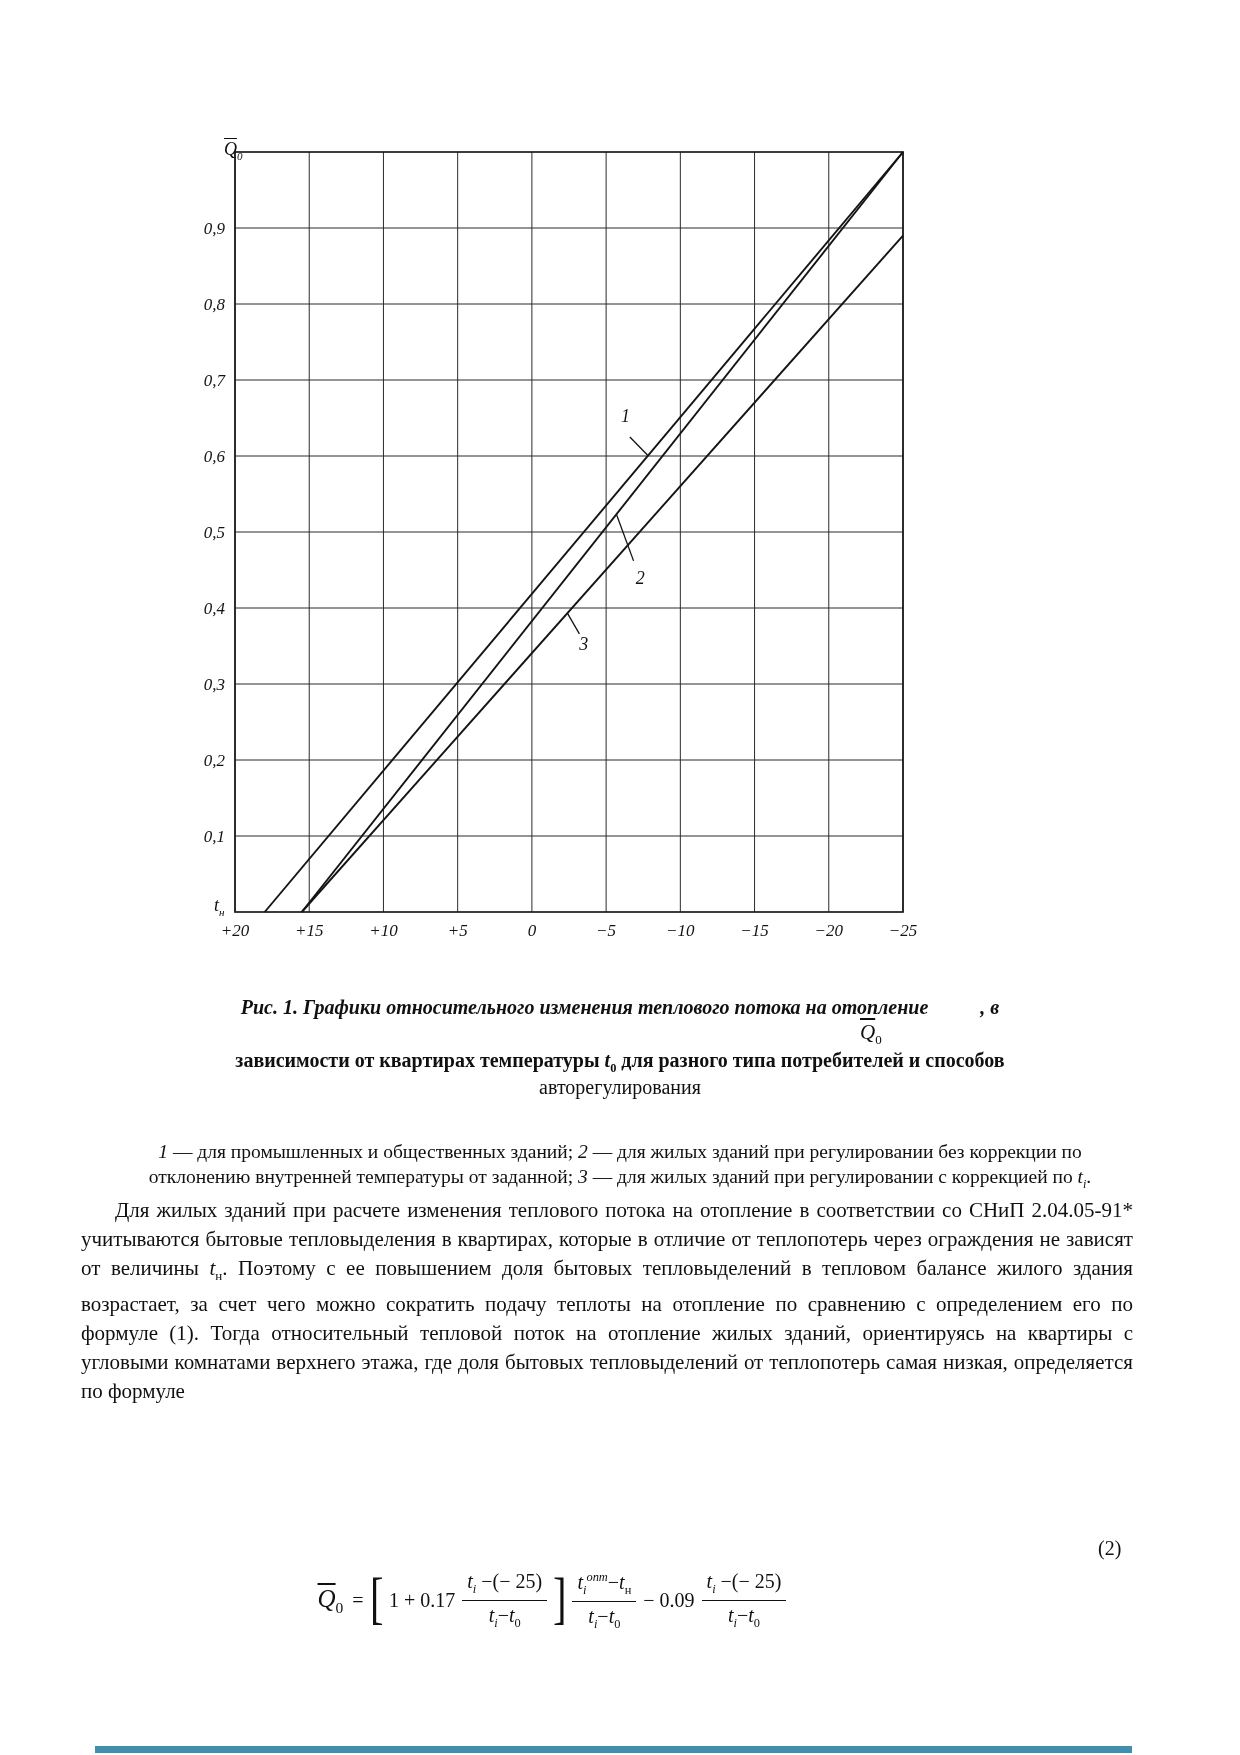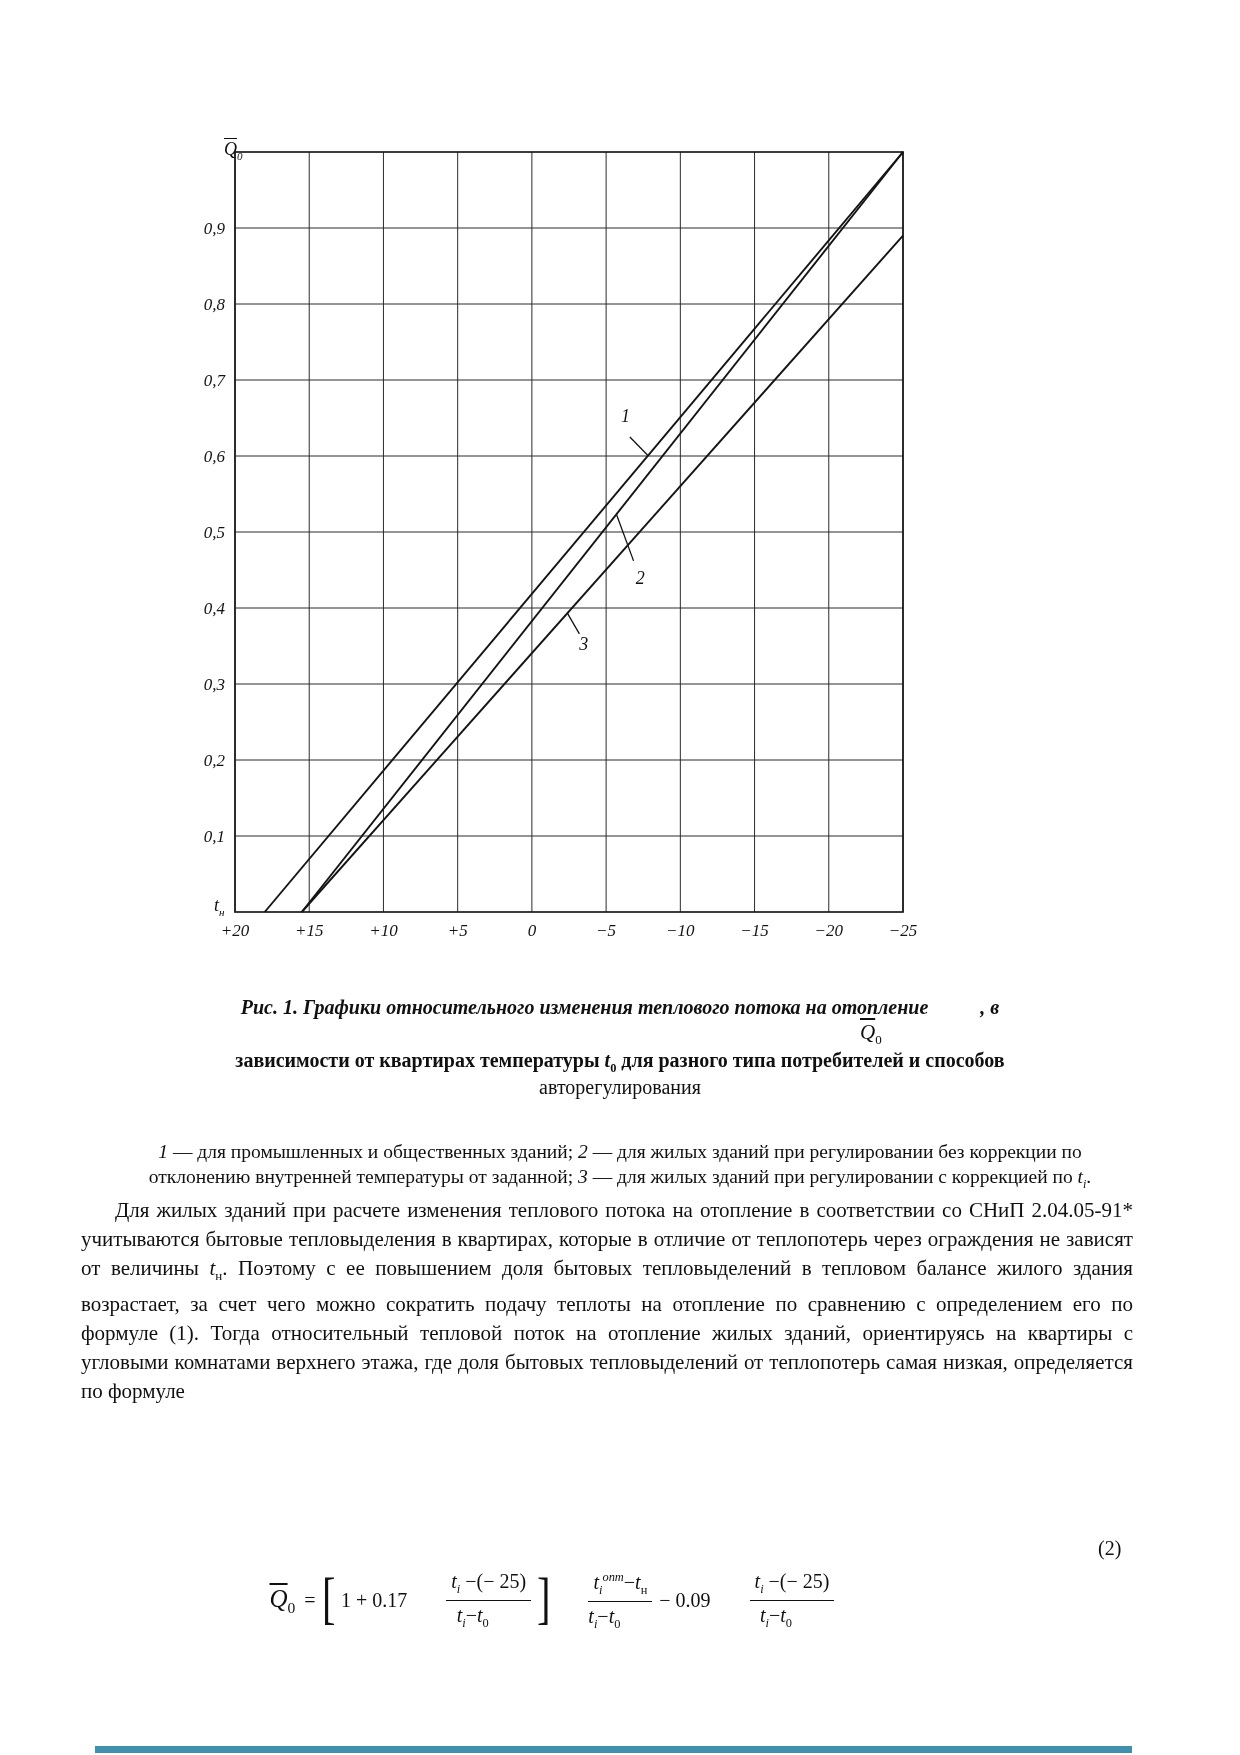--- a/index.html
+++ b/index.html
@@ -40,21 +40,21 @@
     position:absolute;top:1196px;left:81px;width:1052px;
     font-size:21px;line-height:29px;text-align:justify;text-indent:34px;
   }
   .eqnum{position:absolute;top:1537px;left:1098px;font-size:20px;}
 
   
   .formula{position:absolute;top:1570px;left:0;width:100%;text-align:center;font-size:20px;}
   .formula-inner{display:inline-flex;align-items:center;gap:7px;transform:translateX(-68px);}
   .f-lhs{font-size:25px;margin-right:2px;}
   .frac{display:inline-flex;flex-direction:column;text-align:center;font-size:20px;}
-  .frac .num{padding:0 5px 3px;border-bottom:1.5px solid #111;margin-left:32px;}
+  .frac .num{padding:0 5px 3px;border-bottom:1.5px solid #111;}
   .frac .den{padding:3px 5px 0;text-align:center;}
   .bracket{font-size:58px;font-weight:400;line-height:0.9;transform:scaleX(0.7);margin:0 -4px;position:relative;top:-3px;}
 
   
   .bottom-bar{position:absolute;left:95px;top:1746px;width:1037px;height:7px;}
 </style>
 </head>
 <body>
 
 <div>

